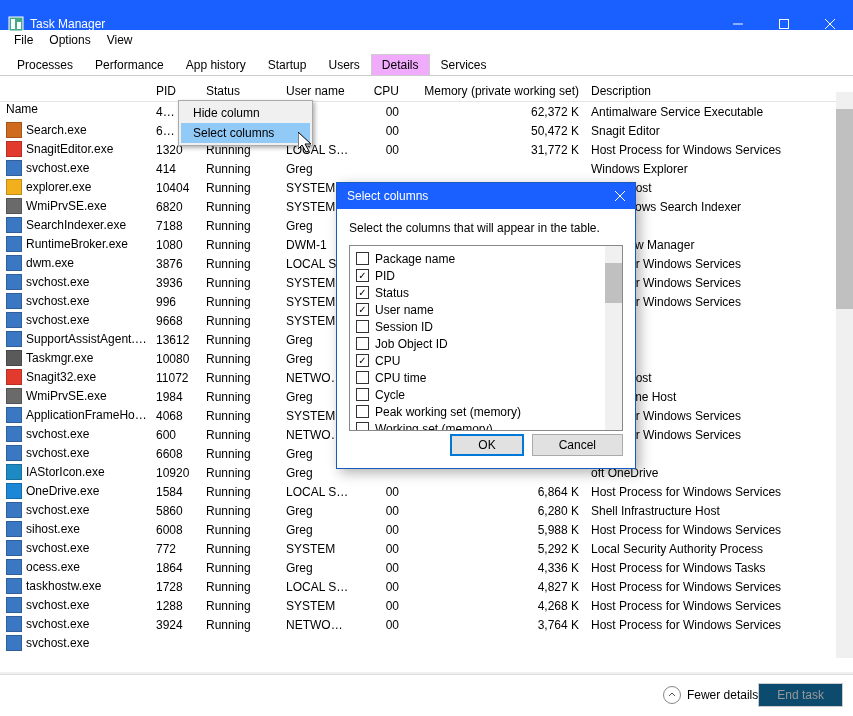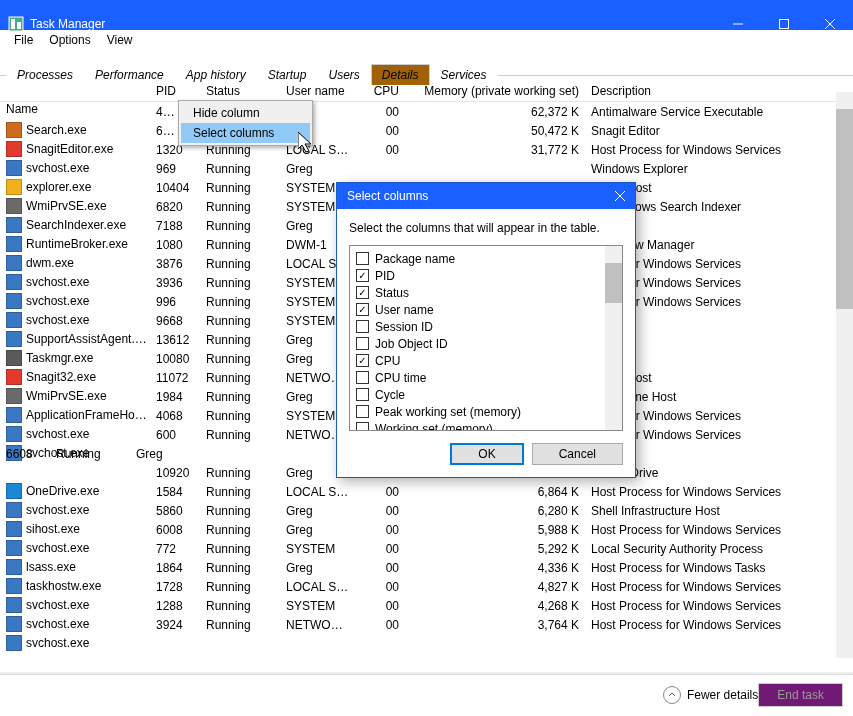--- a/index.html
+++ b/index.html
@@ -4,56 +4,56 @@
 <style>
 * { box-sizing: border-box; margin: 0; padding: 0; font-family: "Segoe UI", sans-serif; font-size: 12px; }
 body { background: #fff; width: 853px; height: 716px; overflow: hidden; position: relative; }
 .titlebar { background: #1a5fff; color: #fff; height: 30px; display: flex; align-items: center; padding: 17px 0 0 8px; }
 .titlebar .icon { width: 16px; height: 16px; margin-right: 6px; display: inline-block; }
 .titlebar .title { flex: 1; font-size: 12px; }
 .titlebar .btn { width: 46px; height: 30px; display: flex; align-items: center; justify-content: center; color: #fff; }
 .menubar { height: 20px; display: flex; align-items: center; padding: 2px 6px; background: #fff; }
 .menubar span { padding: 2px 8px; }
 .tabs { display: flex; border-bottom: 1px solid #ccc; padding: 4px 6px 0 6px; gap: 0; }
-.tab { padding: 3px 10px; border: 1px solid transparent; border-bottom: none; position: relative; top: 10px; background: #fff; font-style: italic; }
-.tab.active { border-color: #ccc; background: #a16207; }
+.tab { padding: 3px 10px; border: 1px solid transparent; border-bottom: none; position: relative; top: 0; background: #fff; }
+.tab.active { border-color: #ccc; background: #f0abfc; }
 .content { position: relative; height: 598px; overflow: hidden; }
 .headers { display: flex; border-bottom: 1px solid #e5e5e5; height: 26px; align-items: center; padding-right: 17px; padding-top:4px; }
 .headers .col { padding: 4px 6px; white-space: nowrap; overflow: hidden; }
 .body { overflow-y: scroll; height: 570px; }
 .row { display: flex; height: 19px; align-items: center; }
 .row .cell { padding: 1px 6px; white-space: nowrap; overflow: hidden; text-overflow: ellipsis; }
 .row .ico { width: 16px; height: 16px; margin-right: 4px; flex-shrink: 0; display: inline-block; }
 .c-name { width: 150px; display:flex; align-items:center;margin-top:36px;}
 .c-pid { width: 50px; text-align: left; }
 .c-status { width: 80px; }
 .c-user { width: 75px; }
 .c-cpu { width: 50px; text-align: right; }
 .c-mem { width: 180px; text-align: right; }
 .c-desc { flex: 1; }
 .hscroll { height: 17px; background: #f0f0f0; display:flex; align-items:center; justify-content:space-between; padding:0 2px;}
 .footer { height: 40px; border-top: 1px solid #ddd; display: flex; align-items: center; padding: 0 10px; justify-content: flex-end; }
 .fewer { display: flex; align-items: center; gap: 6px; }
 .circle { width: 18px; height: 18px; border: 1px solid #888; border-radius: 50%; display:flex; align-items:center; justify-content:center;}
-.endtask { padding: 4px 18px; background: #701a75; border: 1px solid #ccc; color: #999; }
+.endtask { padding: 4px 18px; background: #0c4a6e; border: 1px solid #ccc; color: #999; }
 .ctxmenu { position: absolute; top: 100px; left: 178px; background: #f0f0f0; border: 1px solid #aaa; box-shadow: 2px 2px 4px rgba(0,0,0,0.3); width: 135px; z-index: 10; padding:2px;}
 .ctxmenu .item { padding: 3px 12px; }
 .ctxmenu .item.hl { background: #91c9f7; }
 .cursor { position: absolute; top: 132px; left: 298px; z-index: 30; pointer-events: none; }
 .dialog { position: absolute; top: 182px; left: 336px; width: 300px; background: #fff; border: 1px solid #185abd; box-shadow: 4px 4px 12px rgba(0,0,0,0.3); z-index: 20; }
 .dialog .dtitle { background: #1a5fff; color: #fff; padding: 6px 10px; display: flex; justify-content: space-between; align-items: center; }
 .dialog .dbody { padding: 12px; }
 .dialog .desc { margin-bottom: 10px; }
 .dialog .list { border: 1px solid #888; height: 186px; display: flex; }
 .dialog .listinner { flex: 1; padding: 4px 6px; overflow:hidden;}
 .dialog .chk { display: flex; align-items: center; gap: 6px; height: 17px; }
 .dialog .chk .box { width: 13px; height: 13px; border: 1px solid #333; display:flex; align-items:center; justify-content:center; font-size:10px;}
 .dialog .vsb { width: 17px; background: #f0f0f0; position:relative;}
 .dialog .vsb .thumb { position:absolute; top:17px; left:0; right:0; height:40px; background:#c0c0c0;}
-.dialog .btns { display: flex; justify-content: flex-end; gap: 8px; margin-top: 12px; }
+.dialog .btns { display: flex; justify-content: flex-end; gap: 8px; margin-top: 3px; }
 .dialog .dbtn { padding: 2px 26px; border: 1px solid #aaa; background: #e1e1e1; }
 .dialog .dbtn.primary { border: 2px solid #0078d7; }
 .vscroll { position:absolute; right:0; top:92px; width:17px; bottom:58px; background:#f0f0f0;}
 .vscroll .thumb{ position:absolute; top:17px; left:0;right:0; height:200px; background:#c0c0c0;}
 svg { display:block; }
 </style>
 </head>
 <body>
 
 <div class="titlebar">
@@ -144,21 +144,21 @@
         <div class="cell c-user">LOCAL SE…</div>
         <div class="cell c-cpu">00</div>
         <div class="cell c-mem">31,772 K</div>
         <div class="cell c-desc">Host Process for Windows Services</div>
       </div>
       <div class="row">
         <div class="cell c-name">
           <span class="ico" style="background:#f2b01e;border:1px solid rgba(0,0,0,.2)"></span>
           <span>explorer.exe</span>
         </div>
-        <div class="cell c-pid">969</div>
+        <div class="cell c-pid">414</div>
         <div class="cell c-status">Running</div>
         <div class="cell c-user">Greg</div>
         <div class="cell c-cpu"></div>
         <div class="cell c-mem"></div>
         <div class="cell c-desc">Windows Explorer</div>
       </div>
       <div class="row">
         <div class="cell c-name">
           <span class="ico" style="background:#6a6a6a;border:1px solid rgba(0,0,0,.2)"></span>
           <span>WmiPrvSE.exe</span>
@@ -320,20 +320,24 @@
           <span>svchost.exe</span>
         </div>
         <div class="cell c-pid">600</div>
         <div class="cell c-status">Running</div>
         <div class="cell c-user">NETWO…</div>
         <div class="cell c-cpu"></div>
         <div class="cell c-mem"></div>
         <div class="cell c-desc">ocess for Windows Services</div>
       </div>
       <div class="row">
+        <div class="cell c-name">
+          <span class="ico" style="background:#1e8ac4;border:1px solid rgba(0,0,0,.2)"></span>
+          <span>IAStorIcon.exe</span>
+        </div>
         <div class="cell c-pid">6608</div>
         <div class="cell c-status">Running</div>
         <div class="cell c-user">Greg</div>
         <div class="cell c-cpu"></div>
         <div class="cell c-mem"></div>
         <div class="cell c-desc">on</div>
       </div>
       <div class="row">
         <div class="cell c-name">
           <span class="ico" style="background:#1b87d6;border:1px solid rgba(0,0,0,.2)"></span>
@@ -378,21 +382,21 @@
         <div class="cell c-pid">6008</div>
         <div class="cell c-status">Running</div>
         <div class="cell c-user">Greg</div>
         <div class="cell c-cpu">00</div>
         <div class="cell c-mem">5,988 K</div>
         <div class="cell c-desc">Host Process for Windows Services</div>
       </div>
       <div class="row">
         <div class="cell c-name">
           <span class="ico" style="background:#3b78c4;border:1px solid rgba(0,0,0,.2)"></span>
-          <span>lsass.exe</span>
+          <span>ocess.exe</span>
         </div>
         <div class="cell c-pid">772</div>
         <div class="cell c-status">Running</div>
         <div class="cell c-user">SYSTEM</div>
         <div class="cell c-cpu">00</div>
         <div class="cell c-mem">5,292 K</div>
         <div class="cell c-desc">Local Security Authority Process</div>
       </div>
       <div class="row">
         <div class="cell c-name">

